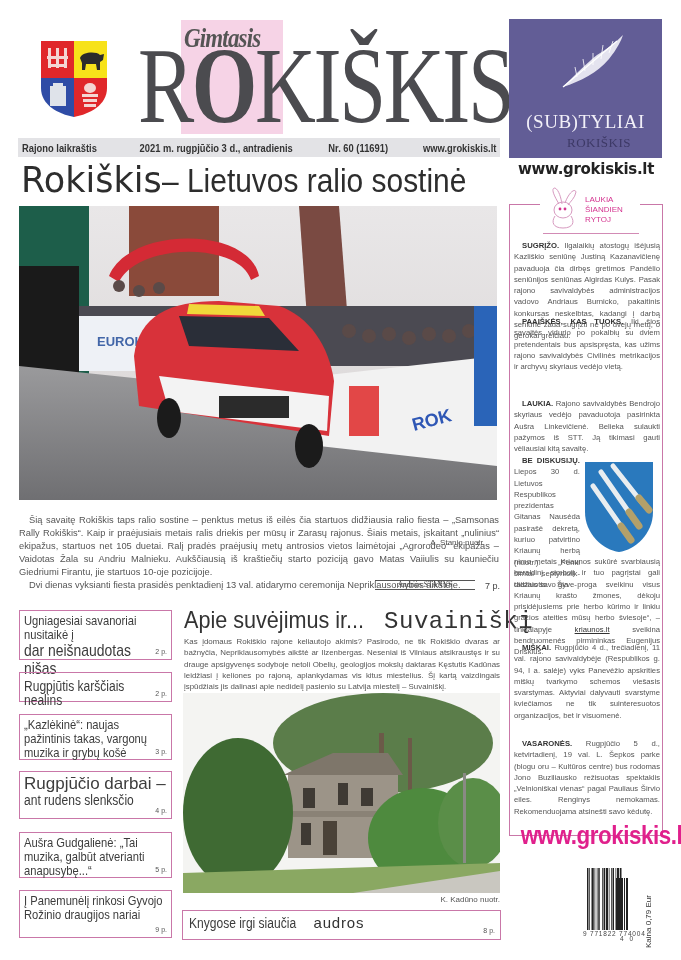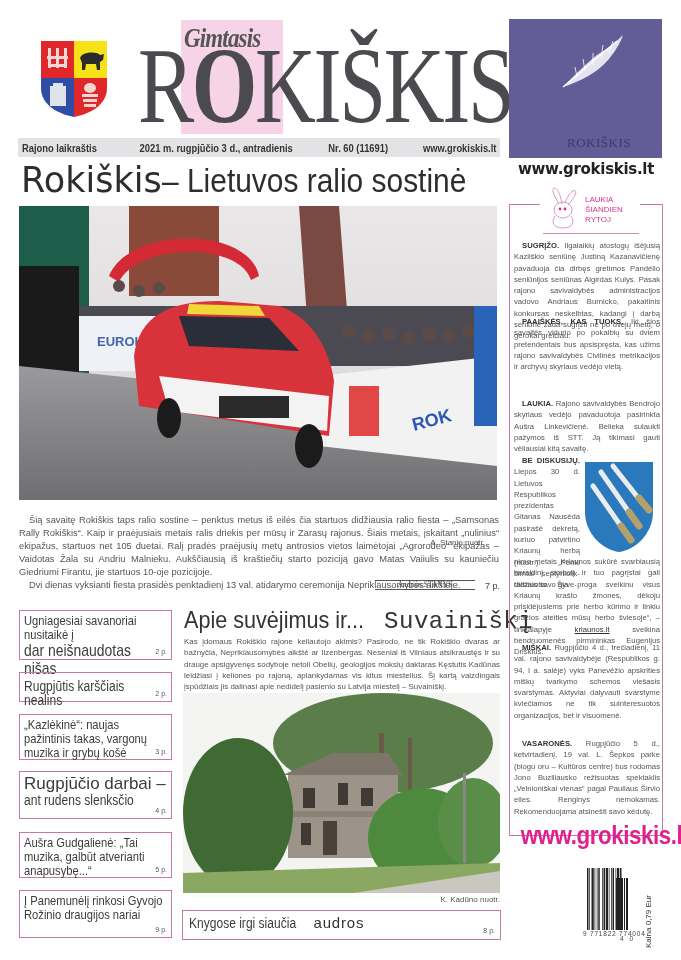--- a/index.html
+++ b/index.html
@@ -126,20 +126,21 @@
     <path d="M6 54 C24 48 40 40 52 26 C60 16 64 8 66 2 C58 10 50 16 40 22 C30 30 20 40 6 54 Z" fill="#f3f2f8" opacity="0.9"></path>
     <path d="M6 54 L60 8" stroke="#ffffff" stroke-width="1.2"></path>
     <g stroke="#ffffff" stroke-width="0.8">
         <path d="M20 44 L18 34"></path>
         <path d="M28 38 L26 26"></path>
         <path d="M36 32 L36 20"></path>
         <path d="M44 26 L46 12"></path>
         <path d="M52 20 L56 8"></path>
       </g>
   </svg>
+  <div id="promo-title" class="abs">(SUB)TYLIAI</div>
   <div id="promo-sub" class="abs">ROKIŠKIS</div>
 </div>
 
 <div id="side-url" class="abs">www.grokiskis.lt</div>
 
 <div id="headline" class="abs">
   <span>Rokiškis</span><span class="rest"> – Lietuvos ralio sostinė</span>
 </div>
 
 <svg id="rally-photo" class="abs" viewBox="0 0 478 294" preserveAspectRatio="none">

